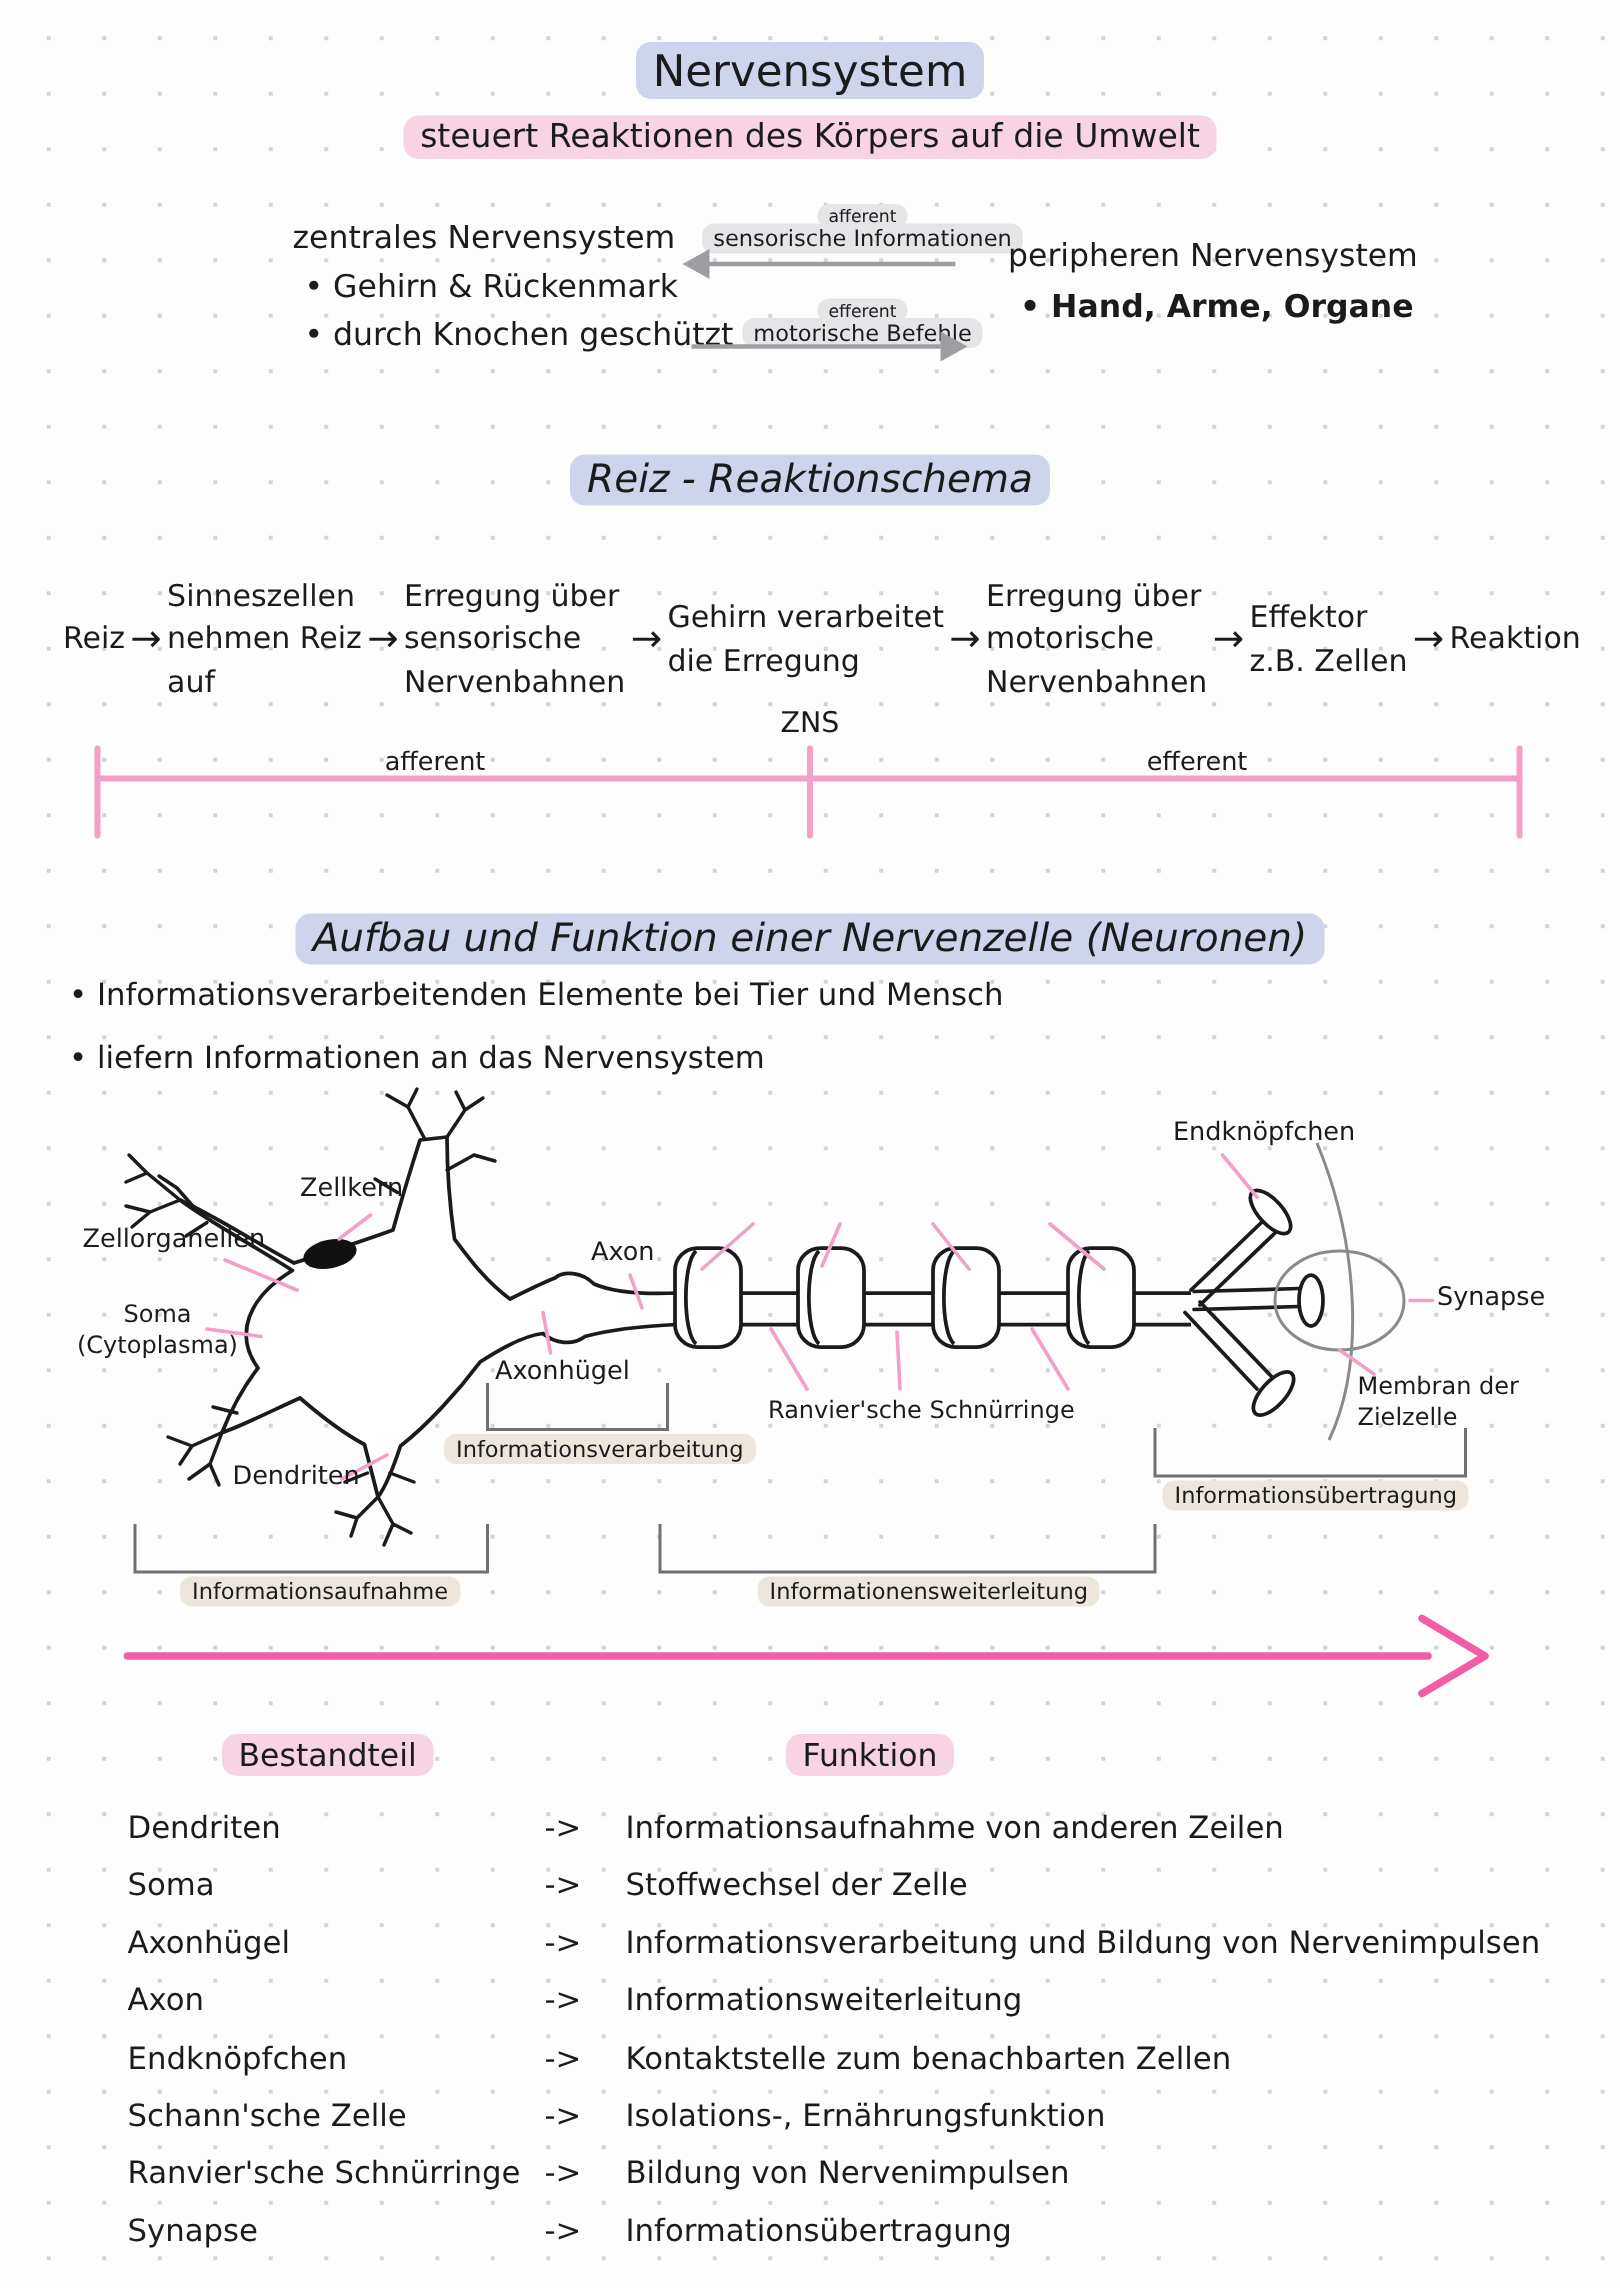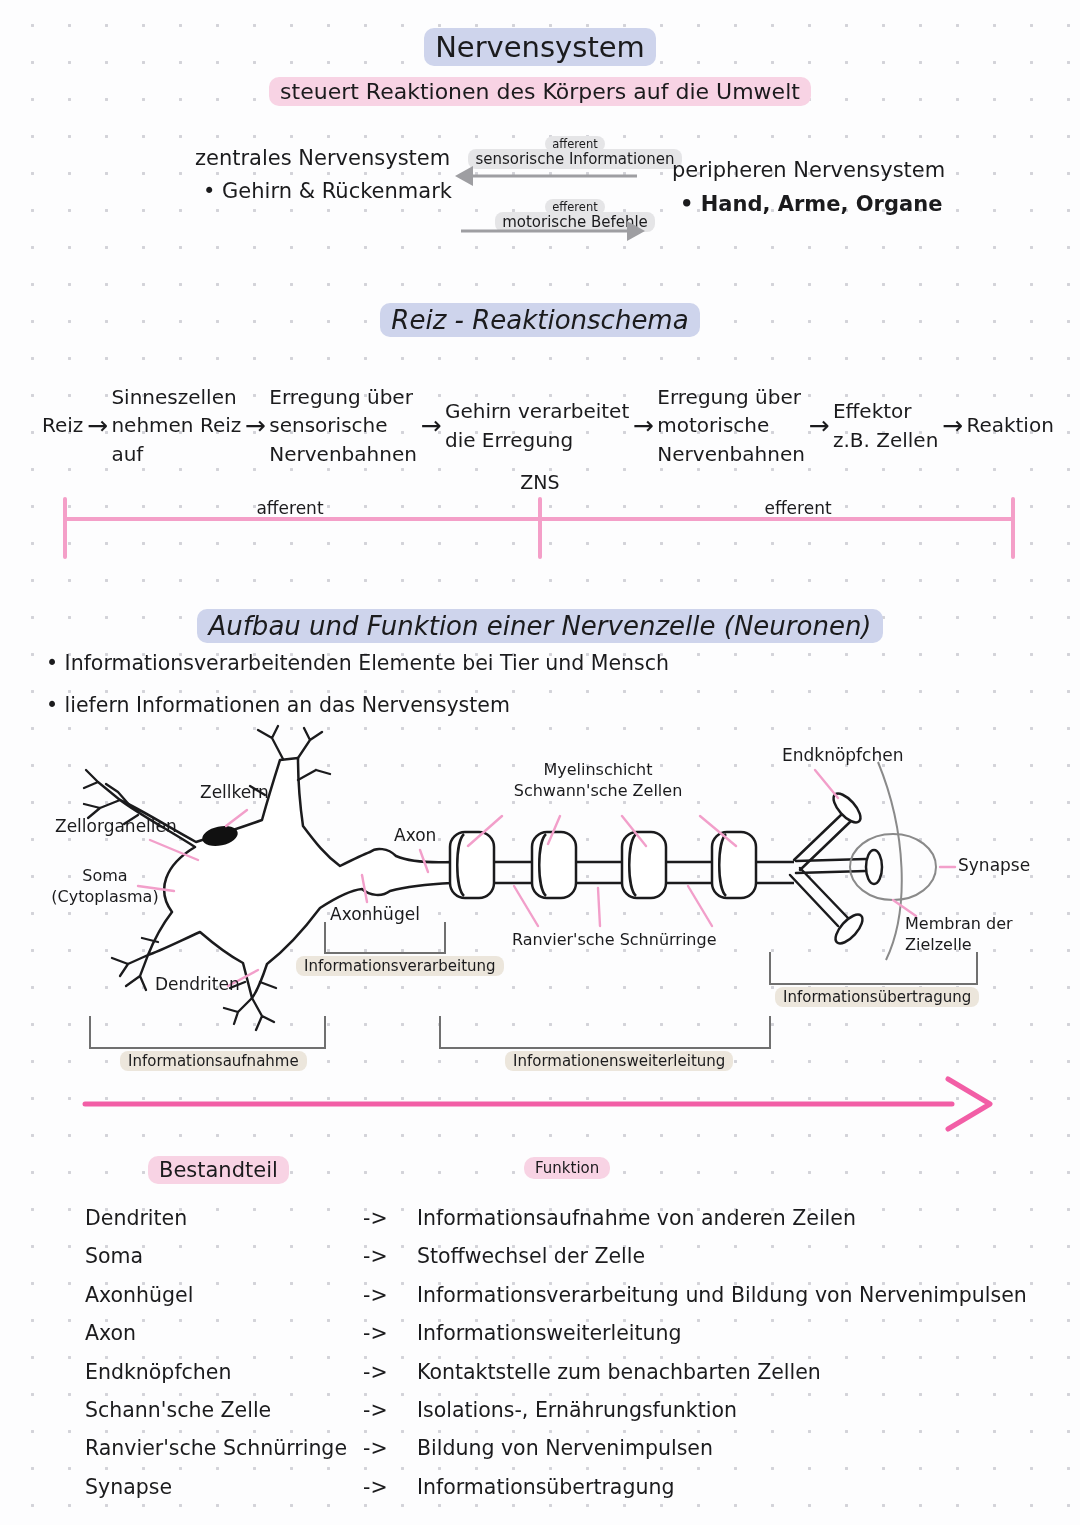--- a/index.html
+++ b/index.html
@@ -42,20 +42,21 @@
   <div class="abs ctr" style="left:0;top:30px;width:1080px;">
     <span class="hl hl-lav title">Nervensystem</span>
   </div>
   <div class="abs ctr" style="left:0;top:79px;width:1080px;">
     <span class="hl hl-pink subtitle">steuert Reaktionen des Körpers auf die Umwelt</span>
   </div>
 
   <div class="abs" style="left:195px;top:146px;">
     <div class="col-title">zentrales Nervensystem</div>
     <div class="col-title" style="margin:9px 0 0 8px;">• Gehirn &amp; Rückenmark</div>
+    <div class="col-title" style="margin:8px 0 0 8px;">• durch Knochen geschützt</div>
   </div>
 
   <div class="abs ctr" style="left:495px;top:133px;width:160px;">
     <span class="hl hl-gray tiny">afferent</span>
   </div>
   <div class="abs ctr" style="left:460px;top:149px;width:230px;">
     <span class="hl hl-gray small">sensorische Informationen</span>
   </div>
   <div class="abs ctr" style="left:495px;top:196px;width:160px;">
     <span class="hl hl-gray tiny">efferent</span>
@@ -206,22 +207,20 @@
       </g>
     </svg>
 
     <div class="abs diag-label" style="left:200px;top:61px;">Zellkern</div>
     <div class="abs diag-label" style="left:55px;top:95px;">Zellorganellen</div>
     <div class="abs diag-label sm ctr pre" style="left:45px;top:146px;width:120px;">Soma
 (Cytoplasma)</div>
     <div class="abs diag-label" style="left:155px;top:253px;">Dendriten</div>
     <div class="abs diag-label" style="left:394px;top:104px;">Axon</div>
     <div class="abs diag-label" style="left:330px;top:183px;">Axonhügel</div>
-    <div class="abs diag-label sm ctr pre" style="left:498px;top:40px;width:200px;">Myelinschicht
-Schwann'sche Zellen</div>
     <div class="abs diag-label sm" style="left:512px;top:210px;">Ranvier'sche Schnürringe</div>
     <div class="abs diag-label" style="left:782px;top:24px;">Endknöpfchen</div>
     <div class="abs diag-label" style="left:958px;top:134px;">Synapse</div>
     <div class="abs diag-label sm" style="left:905px;top:194px;">Membran der Zielzelle</div>
 
     <div class="abs ctr" style="left:296px;top:236px;width:180px;">
       <span class="hl-beige bracket-label">Informationsverarbeitung</span>
     </div>
     <div class="abs ctr" style="left:120px;top:331px;width:175px;">
       <span class="hl-beige bracket-label">Informationsaufnahme</span>
@@ -236,21 +235,21 @@
 
   <svg class="abs" style="left:0;top:1076px;" width="1080" height="62" viewBox="0 0 1080 62">
     <line x1="85" y1="28" x2="952" y2="28" stroke="#f25ea6" stroke-width="5" stroke-linecap="round"></line>
     <polyline points="948,3 990,28 948,53" fill="none" stroke="#f25ea6" stroke-width="5" stroke-linecap="round" stroke-linejoin="round"></polyline>
   </svg>
 
   <div class="abs" style="left:148px;top:1158px;">
     <span class="hl hl-pink" style="font-size:21px;">Bestandteil</span>
   </div>
   <div class="abs" style="left:524px;top:1158px;">
-    <span class="hl hl-pink" style="font-size:15px;">Funktion</span>
+    <span class="hl hl-pink" style="font-size:21px;">Funktion</span>
   </div>
 
   <div class="abs tgrid" style="left:85px;top:1199px;width:970px;">
     <span>Dendriten</span>
     <span>-&gt;</span>
     <span>Informationsaufnahme von anderen Zeilen</span>
 
     <span>Soma</span>
     <span>-&gt;</span>
     <span>Stoffwechsel der Zelle</span>

